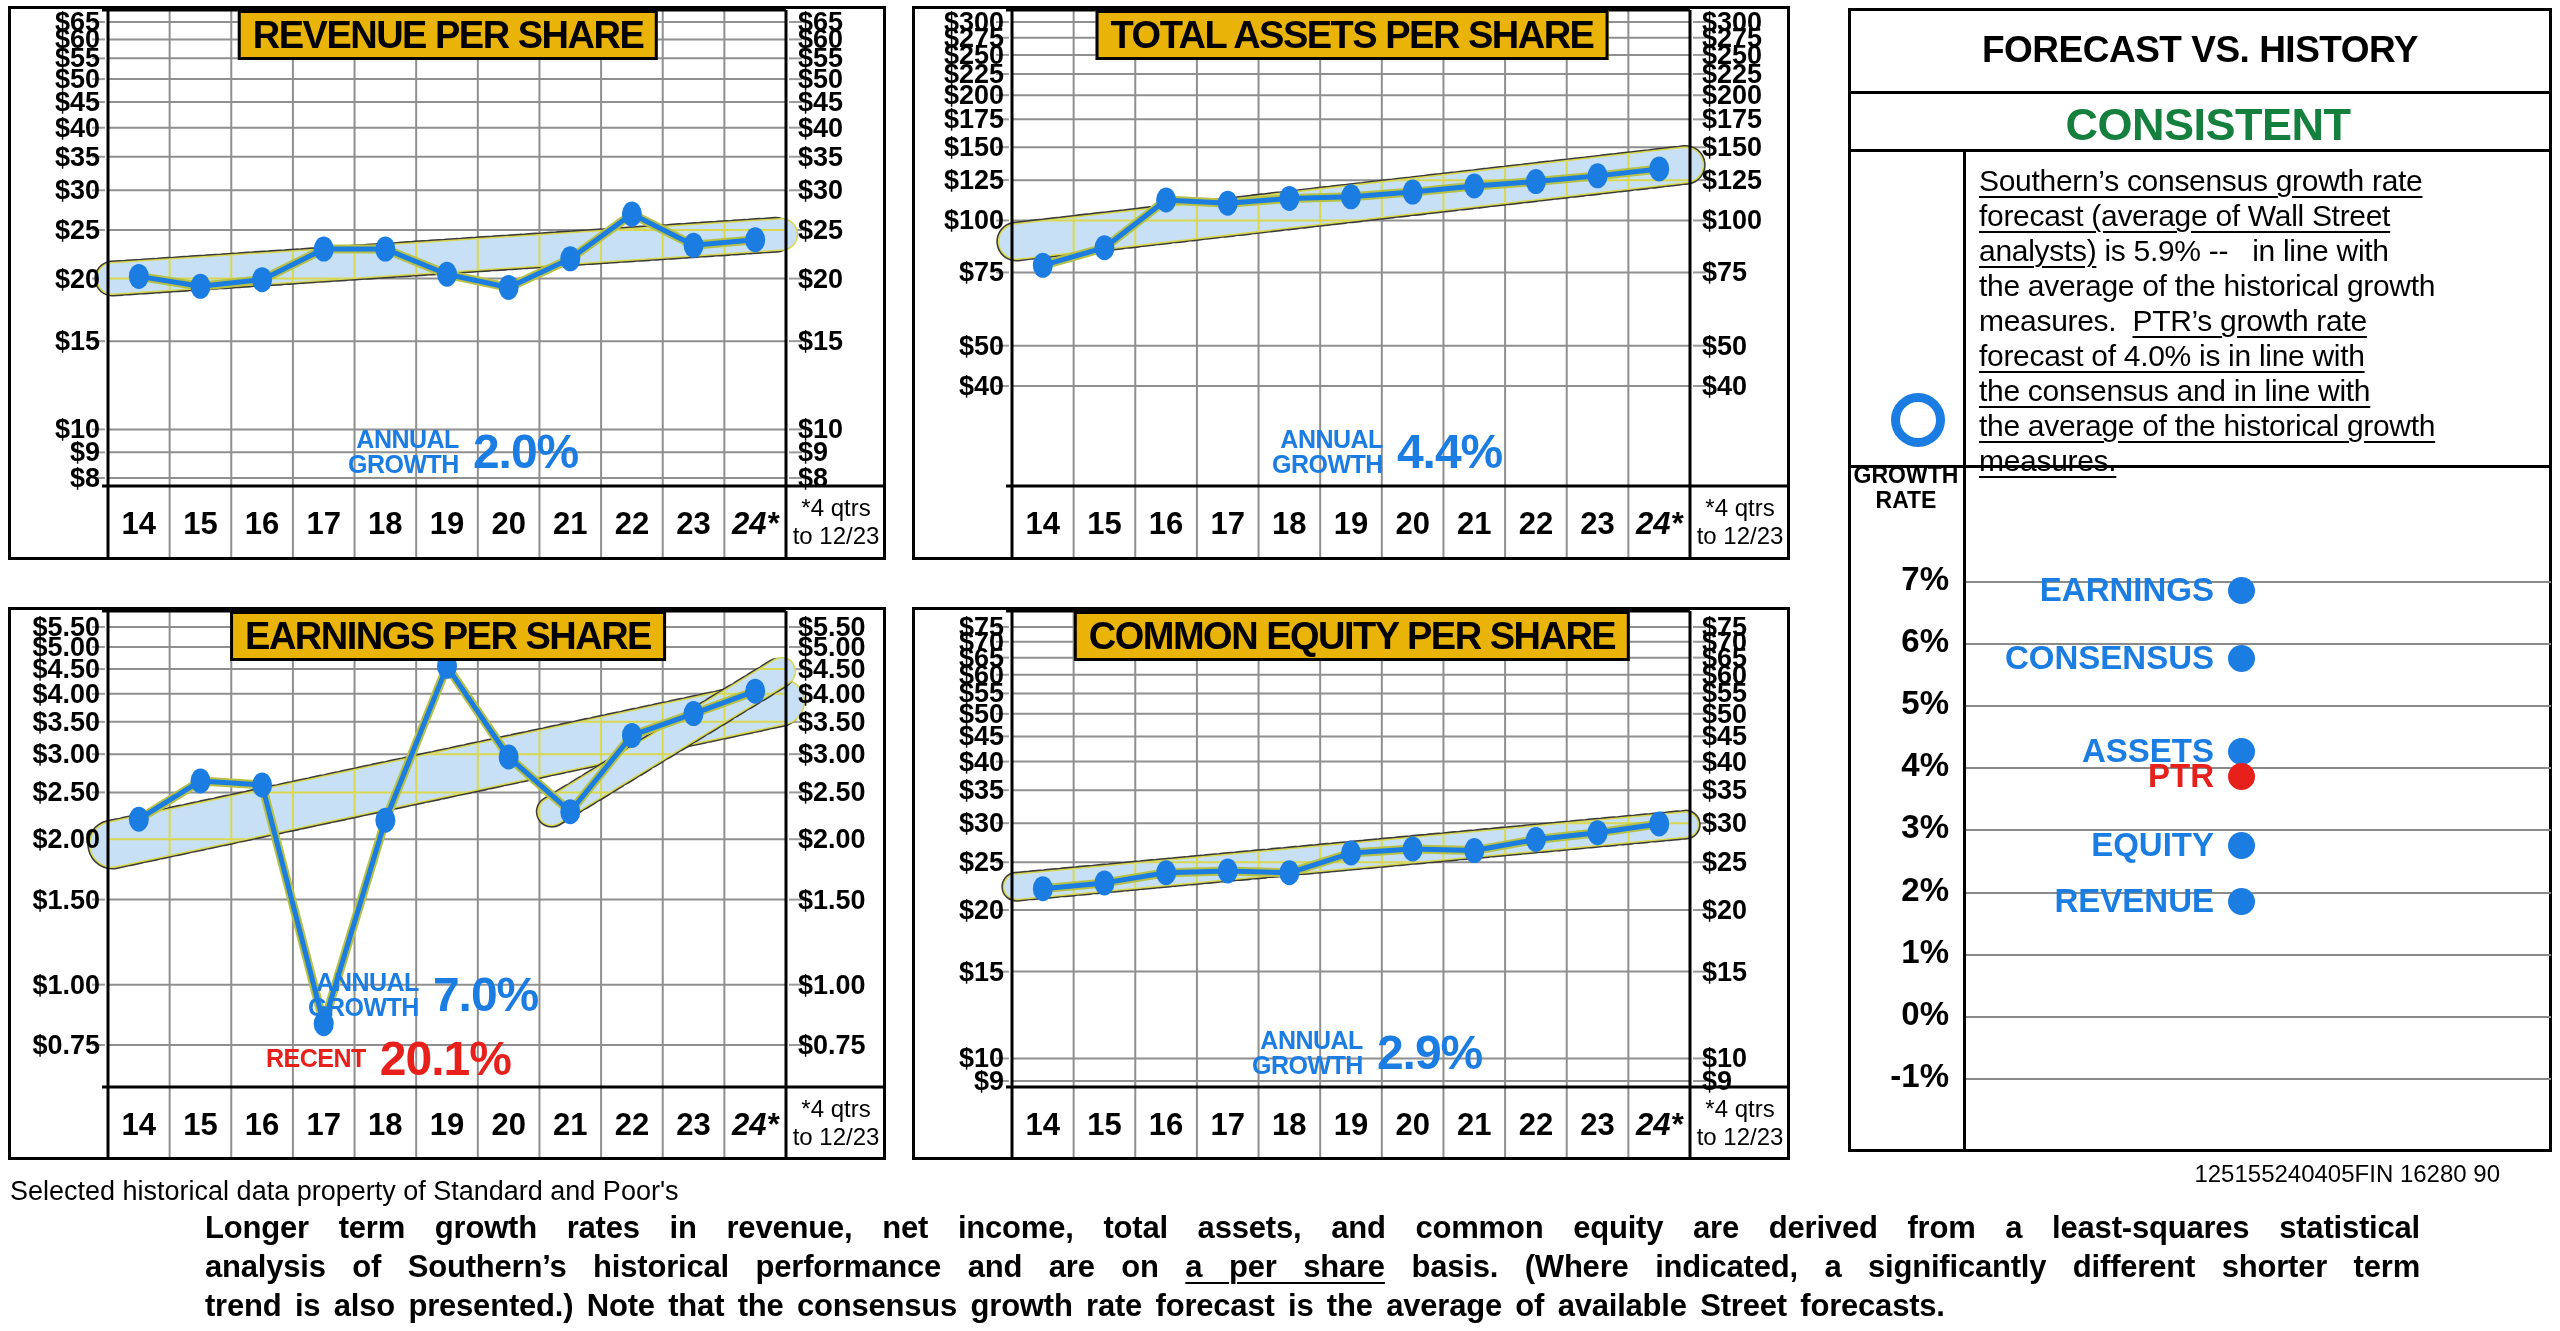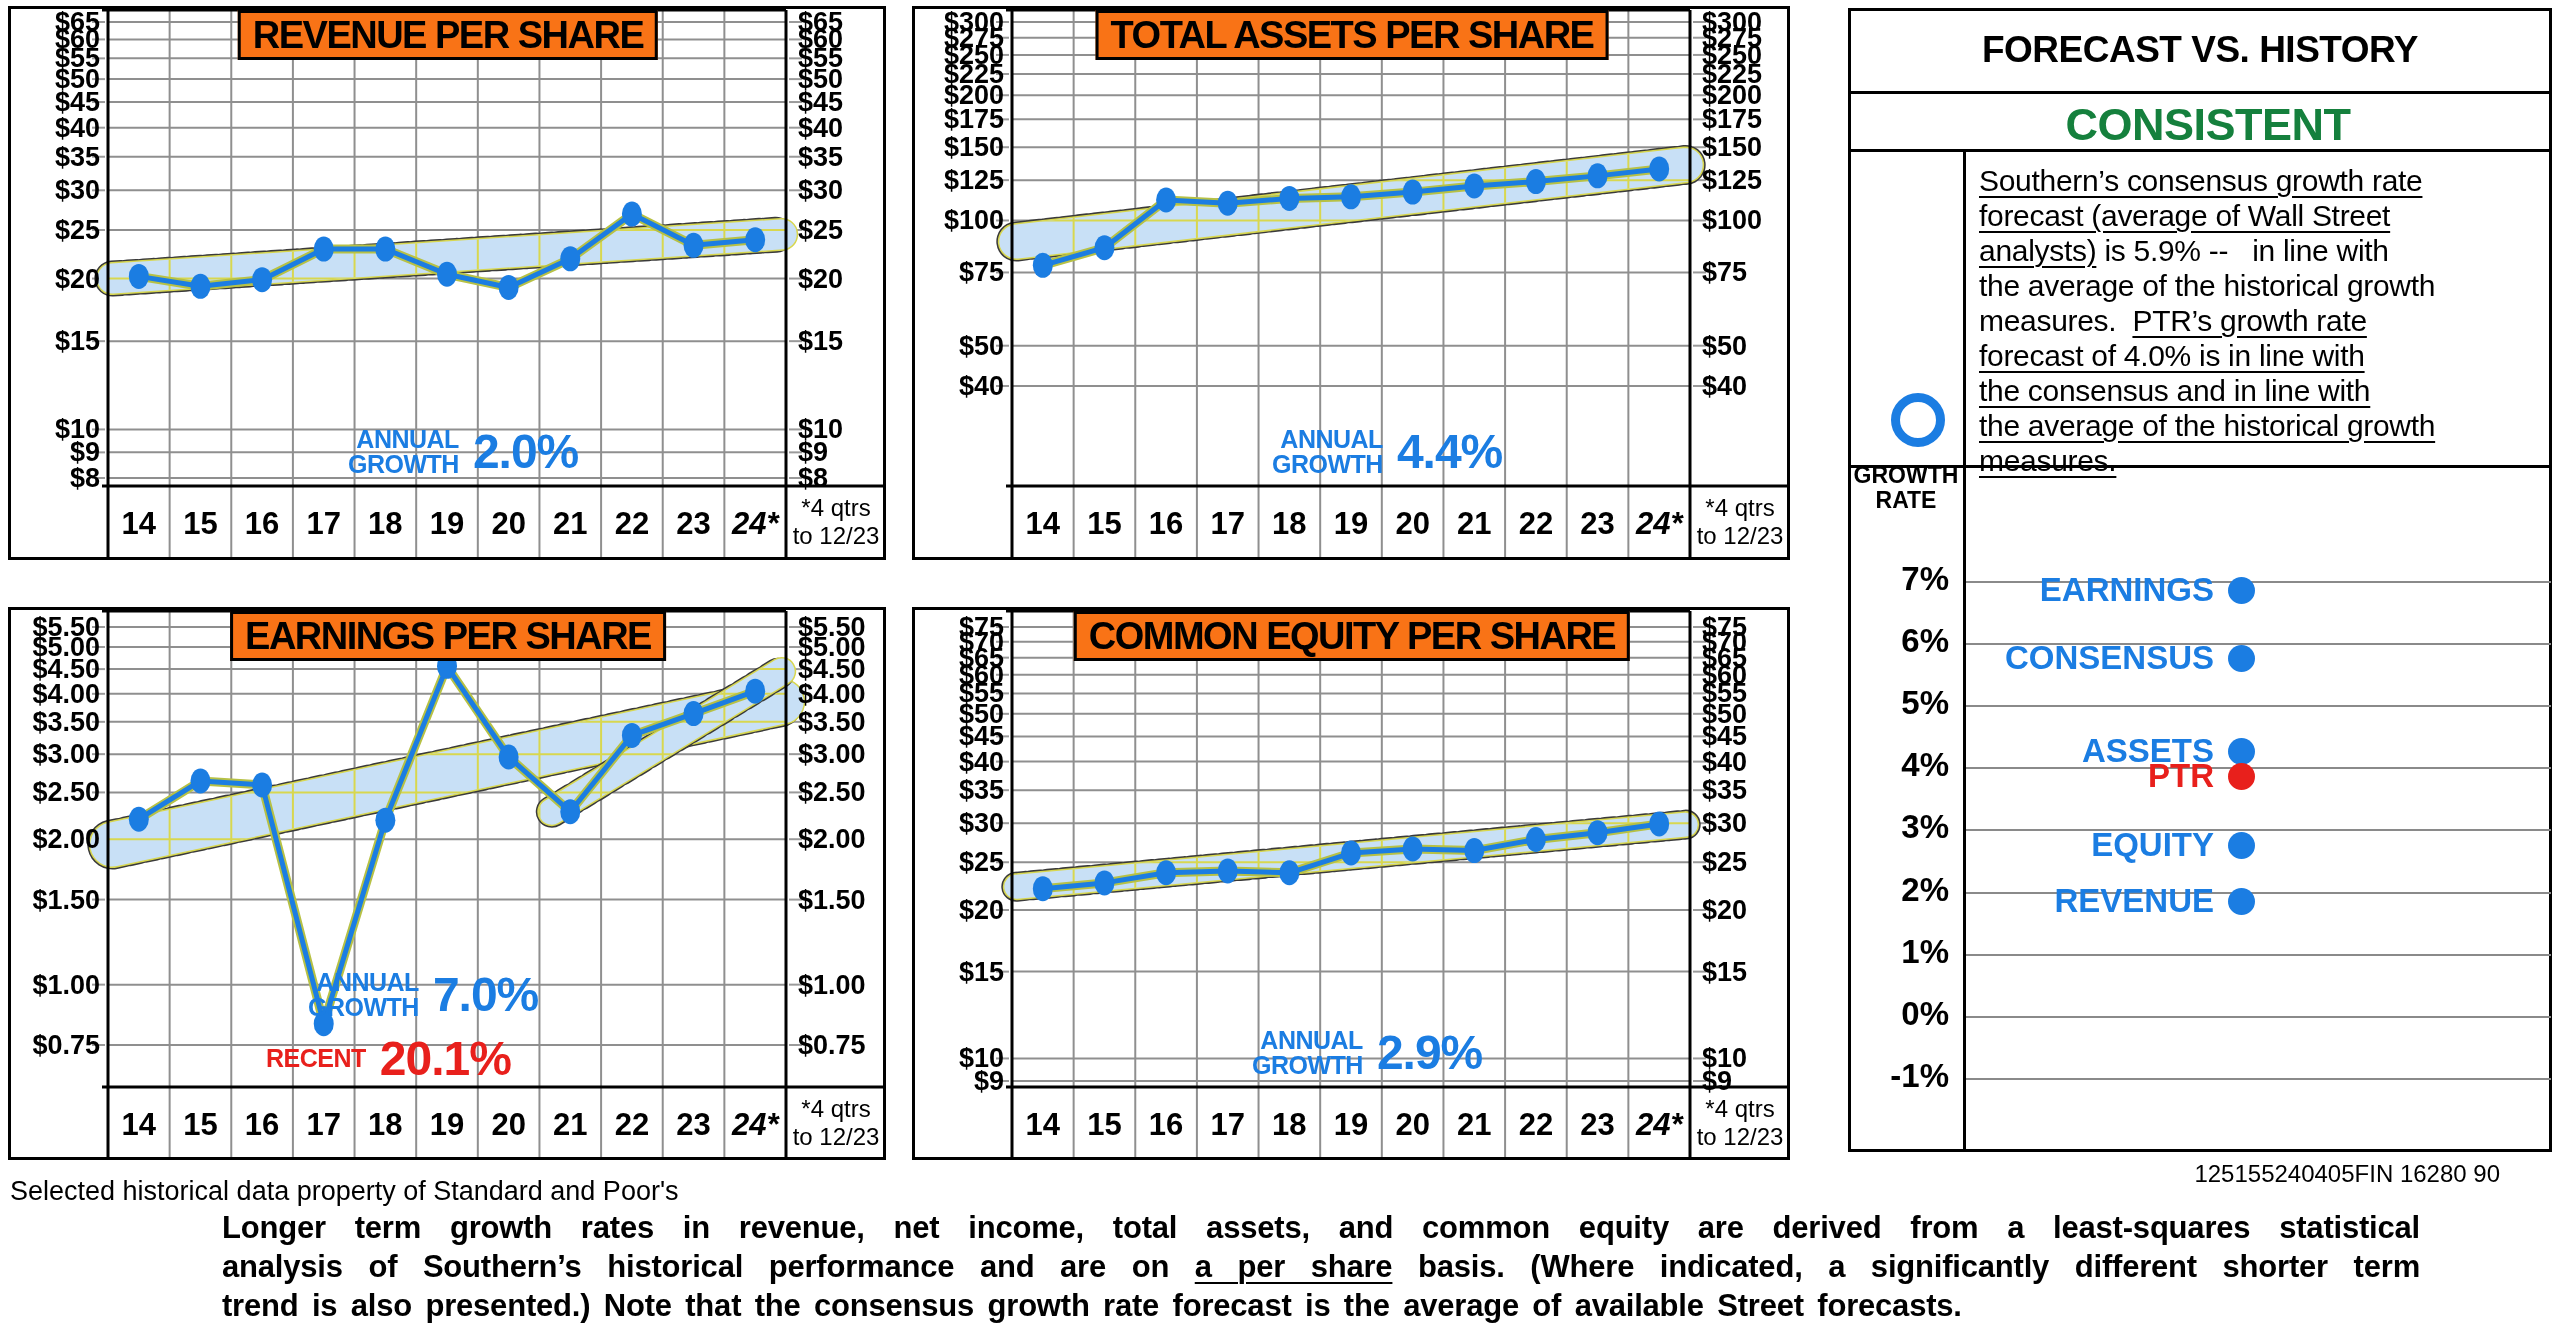--- a/index.html
+++ b/index.html
@@ -2,21 +2,21 @@
 <html><head>
 <meta charset="utf-8">
 <style>
   html,body{margin:0;padding:0;background:#ffffff;}
   #canvas{position:relative;width:2560px;height:1331px;background:#fff;overflow:hidden;
           font-family:"Liberation Sans",sans-serif;color:#000;}
   .chart-panel{position:absolute;}
   .chart-panel svg{position:absolute;left:0;top:0;}
   .chart-title{position:absolute;top:4px;left:440px;transform:translateX(-50%);
     font-size:38px;font-weight:bold;letter-spacing:-1.5px;line-height:44px;border:3px solid #000;
-    background:#f97316;padding:0 12px;white-space:nowrap;z-index:5;}
+    background:#eab308;padding:0 12px;white-space:nowrap;z-index:5;}
   .growth{position:absolute;display:flex;align-items:center;z-index:4;}
   .growth .glabel{font-weight:bold;font-size:25px;line-height:25px;text-align:right;letter-spacing:-0.5px;}
   .growth .gval{font-weight:bold;font-size:48px;margin-left:14px;letter-spacing:-1px;text-align:center;}
   .note-cell{position:absolute;text-align:center;font-size:24px;line-height:28px;z-index:3;padding-top:8px;}
   
   #fpanel{position:absolute;left:1848px;top:8px;width:704px;height:1144px;border:3px solid #000;box-sizing:border-box;}
   #fpanel .hline{position:absolute;left:0;width:100%;height:3px;background:#000;}
   #fpanel .vline{position:absolute;width:3px;background:#000;}
   #fp-title{position:absolute;left:0;top:18px;width:100%;text-align:center;font-size:37px;font-weight:bold;letter-spacing:-0.5px;}
   #fp-verdict{position:absolute;left:0;top:88px;width:100%;text-align:center;font-size:45px;font-weight:bold;letter-spacing:-0.5px;}
@@ -26,21 +26,21 @@
   #fp-ring{position:absolute;left:40px;top:382px;width:36px;height:36px;border-radius:50%;border:9px solid #1b7de2;}
   #fp-grheader{position:absolute;left:0;top:452px;width:110px;text-align:center;font-size:23px;font-weight:bold;line-height:25px;}
   .scale-line{position:absolute;left:115px;height:2px;background:#8a8a8a;}
   .scale-label{position:absolute;left:0;width:98px;text-align:right;font-size:33px;font-weight:bold;}
   .fp-entry{position:absolute;left:0;width:404px;text-align:right;font-size:33px;font-weight:bold;white-space:nowrap;}
   .fp-entry .edot{display:inline-block;width:27px;height:27px;border-radius:50%;margin-left:14px;vertical-align:-3px;}
   
   #footnote{position:absolute;left:10px;top:1176px;font-size:27px;}
   #codenum{position:absolute;left:2100px;top:1160px;width:400px;text-align:right;font-size:24px;}
   #paragraph{position:absolute;left:205px;top:1208px;width:2215px;font-size:31px;font-weight:bold;line-height:39px;letter-spacing:-0.2px;word-spacing:5px;}
-  #paragraph .pline{text-align:justify;margin-left:17px;}
+  #paragraph .pline{text-align:justify;}
   #paragraph .pline.just{text-align-last:justify;}
   #paragraph .u{text-decoration:underline;text-decoration-thickness:2px;text-underline-offset:5px;}
   svg text{font-family:"Liberation Sans",sans-serif;}
 </style>
 </head>
 <body>
 
 <div id="canvas">
   <div id="charts-root">
       <div class="chart-panel" style="left: 8px; top: 6px; width: 878px; height: 554px;">

